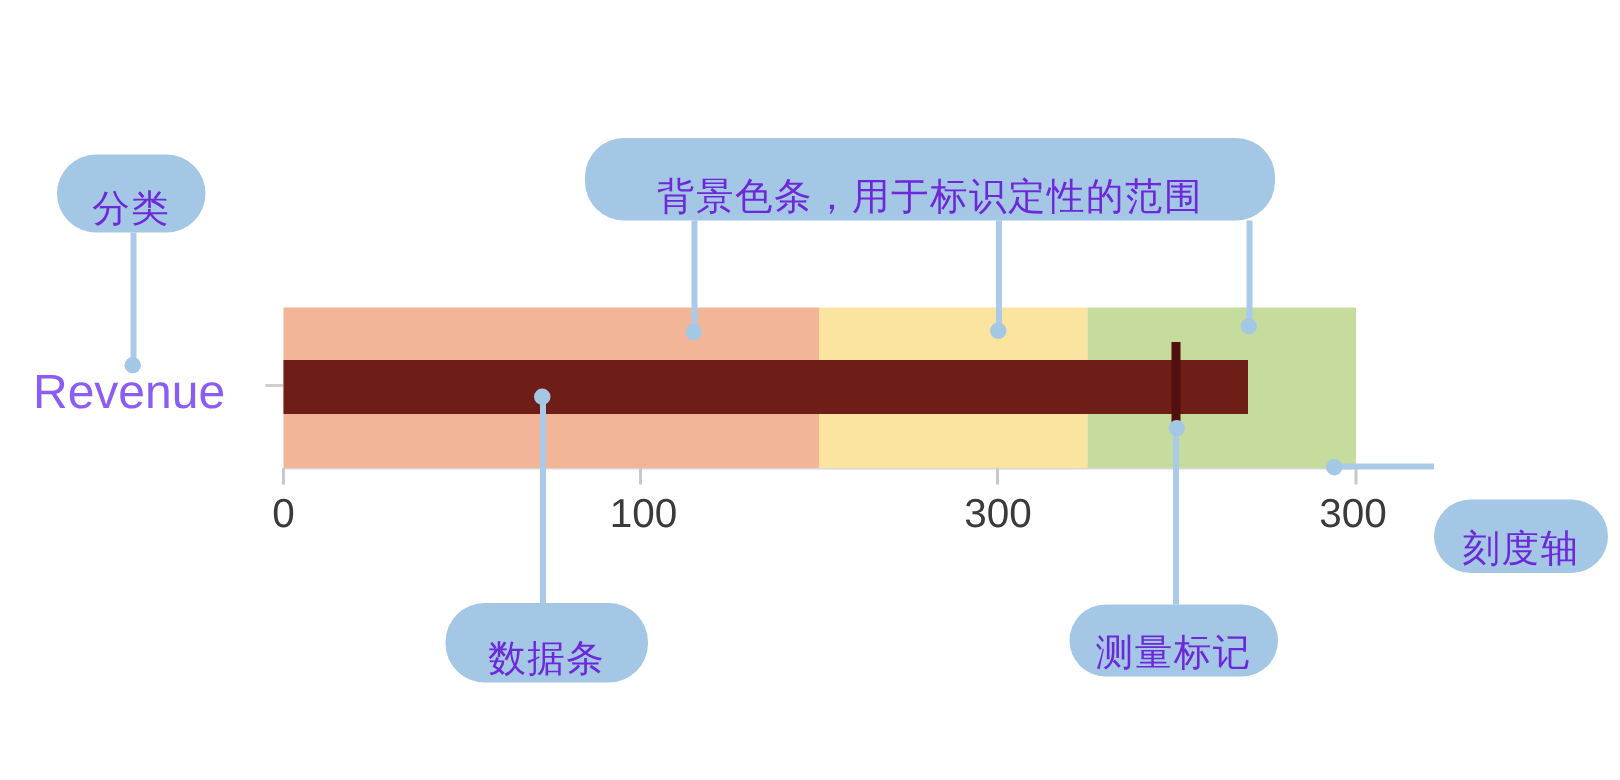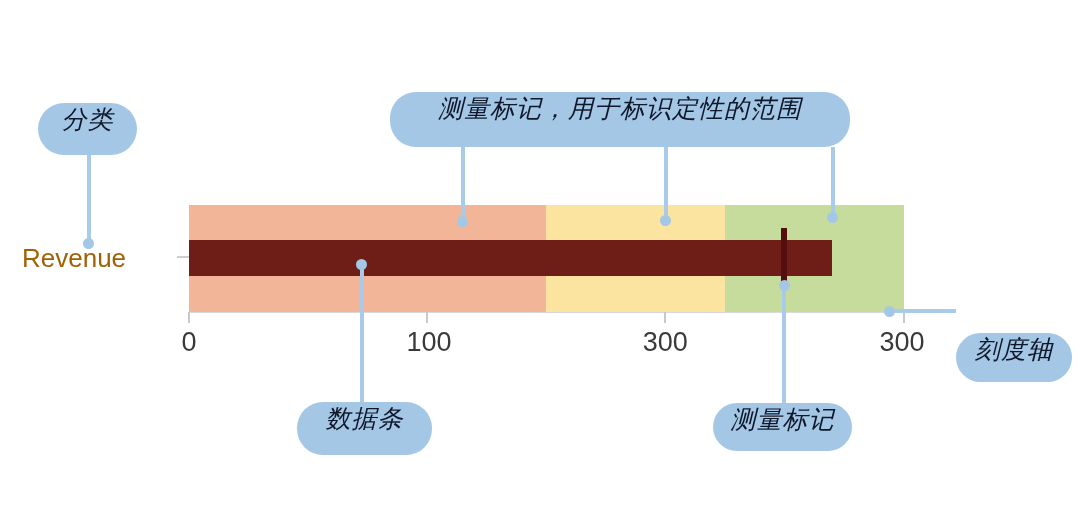--- a/index.html
+++ b/index.html
@@ -7,26 +7,26 @@
          font-family:"Liberation Sans","DejaVu Sans",sans-serif;}
 
   
   .plot{position:absolute;left:0;top:0;width:1080px;height:520px;}
   .range,.bar,.marker,.tick,.tick-label{position:absolute;}
   .tick{width:2px;height:11px;background:#c9c9c9;}
   .tick-label{width:80px;text-align:center;font-size:27px;color:#3a3a3a;}
   .axis-line{position:absolute;left:189px;top:311px;width:717px;height:2px;background:#d8d8d8;}
   .cat-tick{position:absolute;left:177px;top:256px;width:12px;height:2px;background:#cfcfcf;}
   .cat-label{position:absolute;left:22px;top:243px;width:120px;
-             font-size:26px;color:#a16207;}
+             font-size:32px;color:#8b5cf6;}
 
   
-  .callout{position:absolute;background:#A4C7E6;border-radius:26px;color:#0f172a;
-           font-size:25px;letter-spacing:1px;display:flex;align-items:flex-start;
-           justify-content:center;white-space:nowrap;font-style:italic;}
+  .callout{position:absolute;background:#A4C7E6;border-radius:26px;color:#6d28d9;
+           font-size:25px;letter-spacing:1px;display:flex;align-items:flex-end;
+           justify-content:center;white-space:nowrap;}
   .co-category{left:38px;top:103px;width:99px;height:52px;}
   .co-ranges{left:390px;top:92px;width:460px;height:55px;}
   .co-axis{left:956px;top:287px;width:116px;height:49px;margin-top:46px;}
   .co-bar{left:297px;top:402px;width:135px;height:53px;}
   .co-marker{left:713px;top:403px;width:139px;height:48px;}
 
   .connector{position:absolute;background:#A9CBE9;}
   .vline{width:4px;}
   .hline{height:4px;}
   .c-category{left:87px;top:155px;height:89px;}
@@ -77,21 +77,21 @@
     <span>分类</span>
   </div>
 
   <div class="connector vline c-ranges-1"></div>
   <div class="connector vline c-ranges-2"></div>
   <div class="connector vline c-ranges-3"></div>
   <div class="dot d-ranges-1"></div>
   <div class="dot d-ranges-2"></div>
   <div class="dot d-ranges-3"></div>
   <div class="callout co-ranges">
-    <span>测量标记，用于标识定性的范围</span>
+    <span>背景色条，用于标识定性的范围</span>
   </div>
 
   <div class="connector hline c-axis"></div>
   <div class="dot d-axis"></div>
   <div class="callout co-axis">
     <span>刻度轴</span>
   </div>
 
   <div class="connector vline c-bar"></div>
   <div class="dot d-bar"></div>

